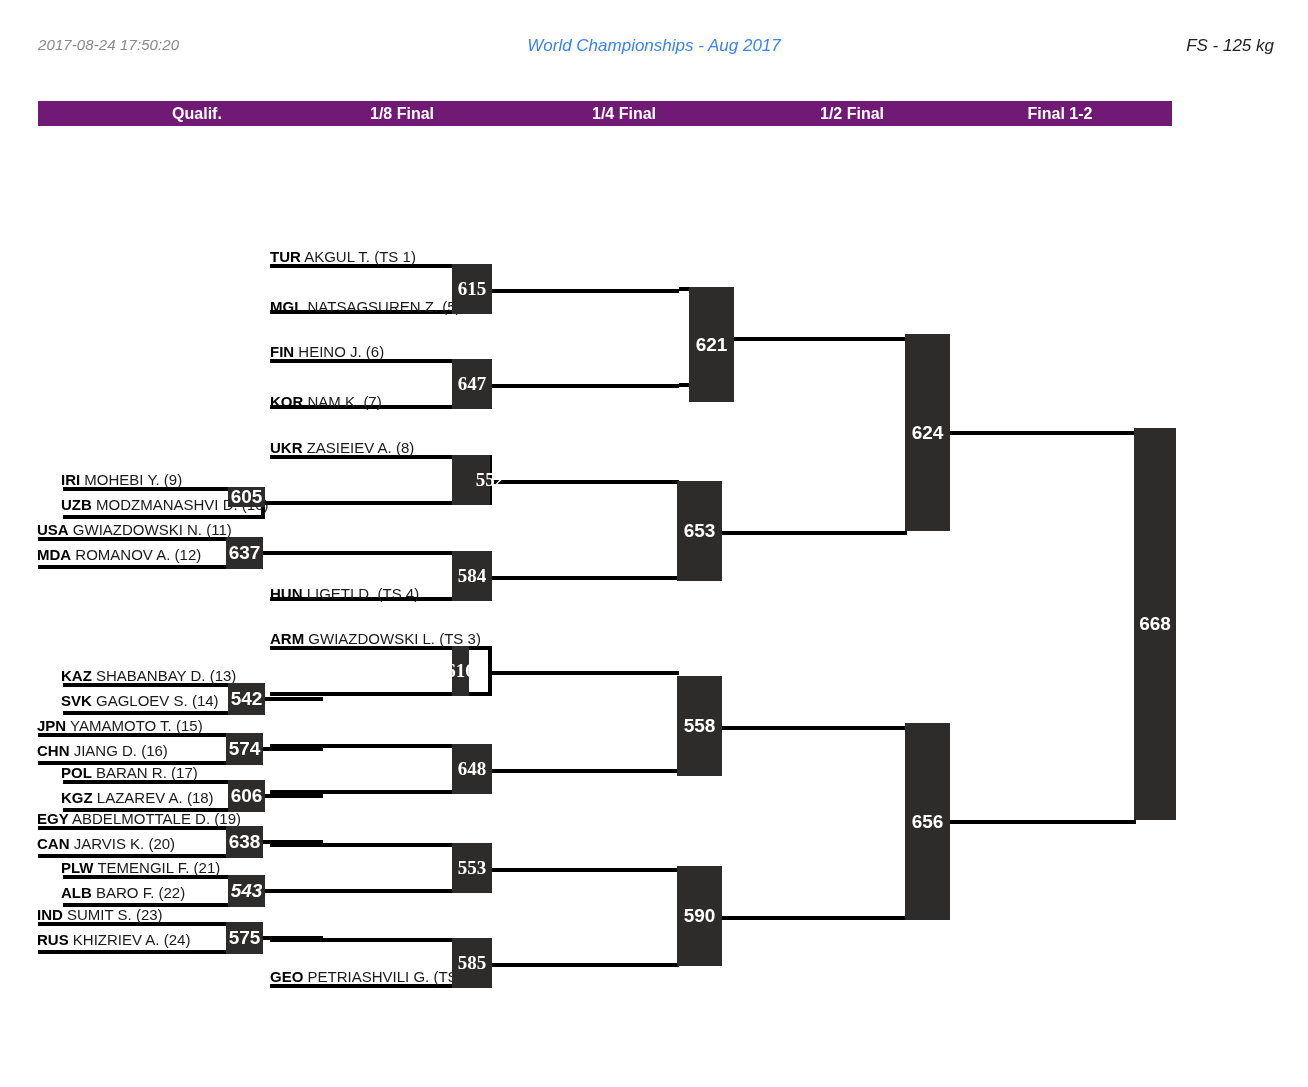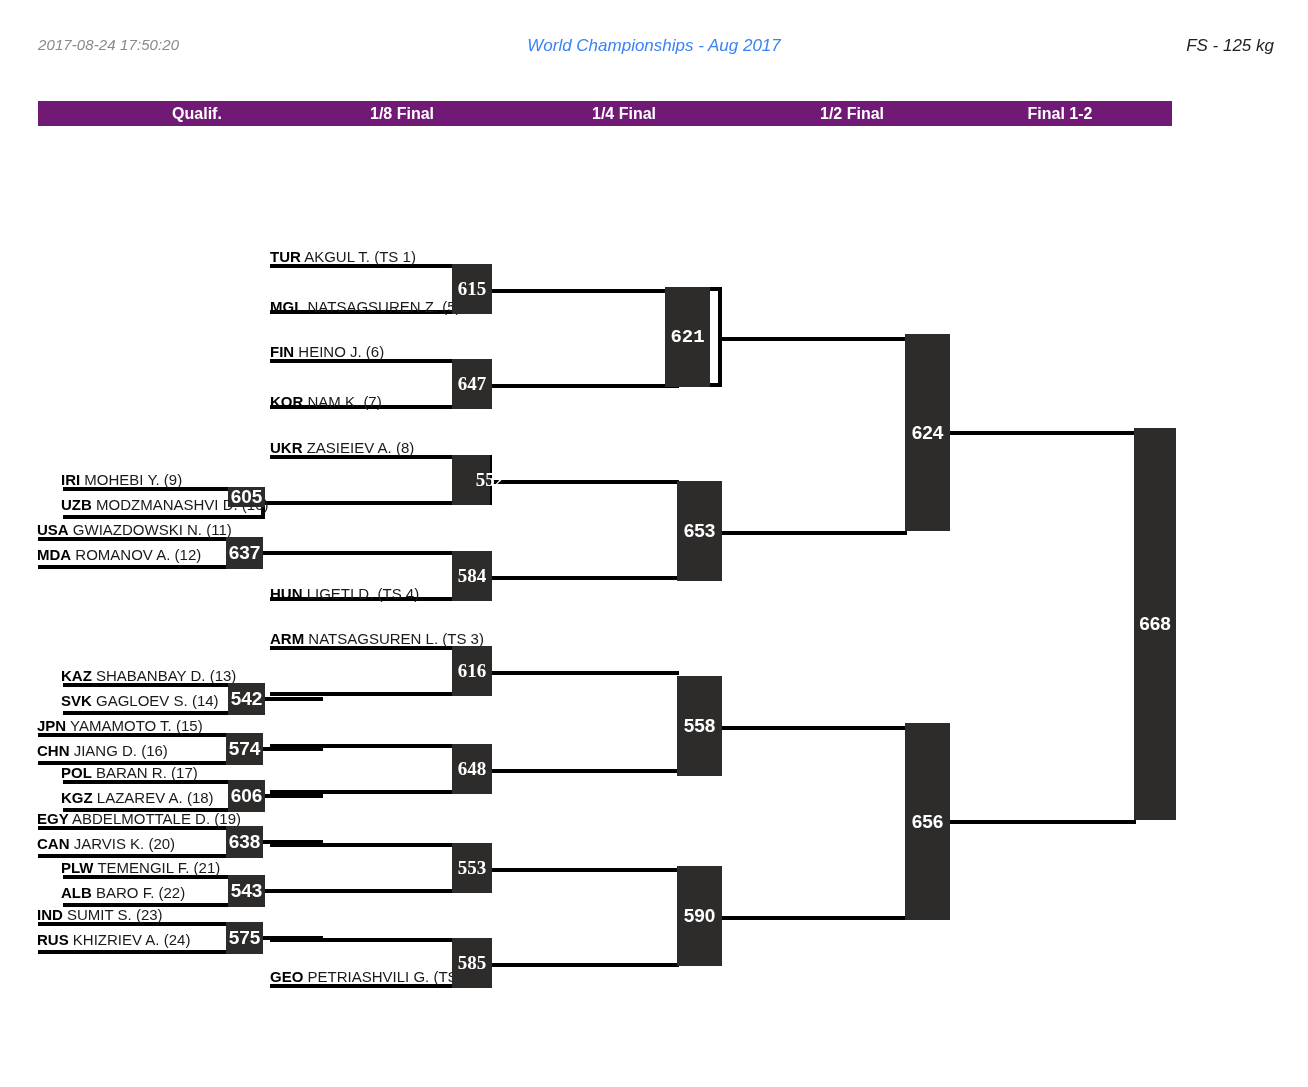--- a/index.html
+++ b/index.html
@@ -227,21 +227,21 @@
     <b>PLW</b>
     <span>TEMENGIL F.</span>
     <span>(21)</span>
   </div>
   <div class="bk" style="left:63px; top:875px; width:202px; height:32px; border-right:4px solid #000;"></div>
   <div class="nm" style="left:61px; top:884px;">
     <b>ALB</b>
     <span>BARO F.</span>
     <span>(22)</span>
   </div>
-  <div class="chip q" style="left:228px; top:875px; width:37px; height:32px;">543</div>
+  <div class="chip q" style="left:228px; top:875px; width:37px; height:32px;font-style:italic;">543</div>
   <div class="lead" style="left:265px; top:889px; width:58px;"></div>
 
   <div class="nm" style="left:37px; top:906px;">
     <b>IND</b>
     <span>SUMIT S.</span>
     <span>(23)</span>
   </div>
   <div class="bk" style="left:38px; top:922px; width:225px; height:32px; border-right:4px solid #000;"></div>
   <div class="nm" style="left:37px; top:931px;">
     <b>RUS</b>
@@ -292,46 +292,46 @@
   <div class="nm" style="left:270px; top:585px;">
     <b>HUN</b>
     <span>LIGETI D.</span>
     <span>(TS 4)</span>
   </div>
   <div class="chip r16" style="left:452px; top:551px; width:40px; height:50px;">584</div>
   <div class="lead" style="left:492px; top:576px; width:187px;"></div>
 
   <div class="nm" style="left:270px; top:630px;">
     <b>ARM</b>
-    <span>NATSAGSUREN L.</span>
+    <span>GWIAZDOWSKI L.</span>
     <span>(TS 3)</span>
   </div>
   <div class="bk" style="left:270px; top:646px; width:222px; height:50px; border-right:4px solid #000;"></div>
-  <div class="chip r16" style="left:452px; top:646px; width:40px; height:50px;">616</div>
+  <div class="chip r16" style="left:452px; top:646px; width:17px; height:50px;">616</div>
   <div class="lead" style="left:492px; top:671px; width:187px;"></div>
 
   <div class="bk" style="left:270px; top:744px; width:222px; height:50px; border-right:4px solid #000;"></div>
   <div class="chip r16" style="left:452px; top:744px; width:40px; height:50px;">648</div>
   <div class="lead" style="left:492px; top:769px; width:187px;"></div>
 
   <div class="bk" style="left:270px; top:843px; width:222px; height:50px; border-right:4px solid #000;"></div>
   <div class="chip r16" style="left:452px; top:843px; width:40px; height:50px;">553</div>
   <div class="lead" style="left:492px; top:868px; width:187px;"></div>
 
   <div class="bk" style="left:270px; top:938px; width:222px; height:50px; border-right:4px solid #000;"></div>
   <div class="nm" style="left:270px; top:968px;">
     <b>GEO</b>
     <span>PETRIASHVILI G.</span>
     <span>(TS 2)</span>
   </div>
   <div class="chip r16" style="left:452px; top:938px; width:40px; height:50px;">585</div>
   <div class="lead" style="left:492px; top:963px; width:187px;"></div>
 
   <div class="bk" style="left:679px; top:287px; width:43px; height:100px; border-right:4px solid #000;"></div>
-  <div class="chip r4" style="left:665px; top:287px; width:45px; height:100px;font-family:Liberation Mono, monospace;">621</div>
+  <div class="chip r4" style="left:689px; top:287px; width:45px; height:115px;">621</div>
   <div class="lead" style="left:722px; top:337px; width:185px;"></div>
 
   <div class="bk" style="left:679px; top:481px; width:43px; height:100px; border-right:4px solid #000;"></div>
   <div class="chip r4" style="left:677px; top:481px; width:45px; height:100px;">653</div>
   <div class="lead" style="left:722px; top:531px; width:185px;"></div>
 
   <div class="bk" style="left:679px; top:676px; width:43px; height:100px; border-right:4px solid #000;"></div>
   <div class="chip r4" style="left:677px; top:676px; width:45px; height:100px;">558</div>
   <div class="lead" style="left:722px; top:726px; width:185px;"></div>
 

